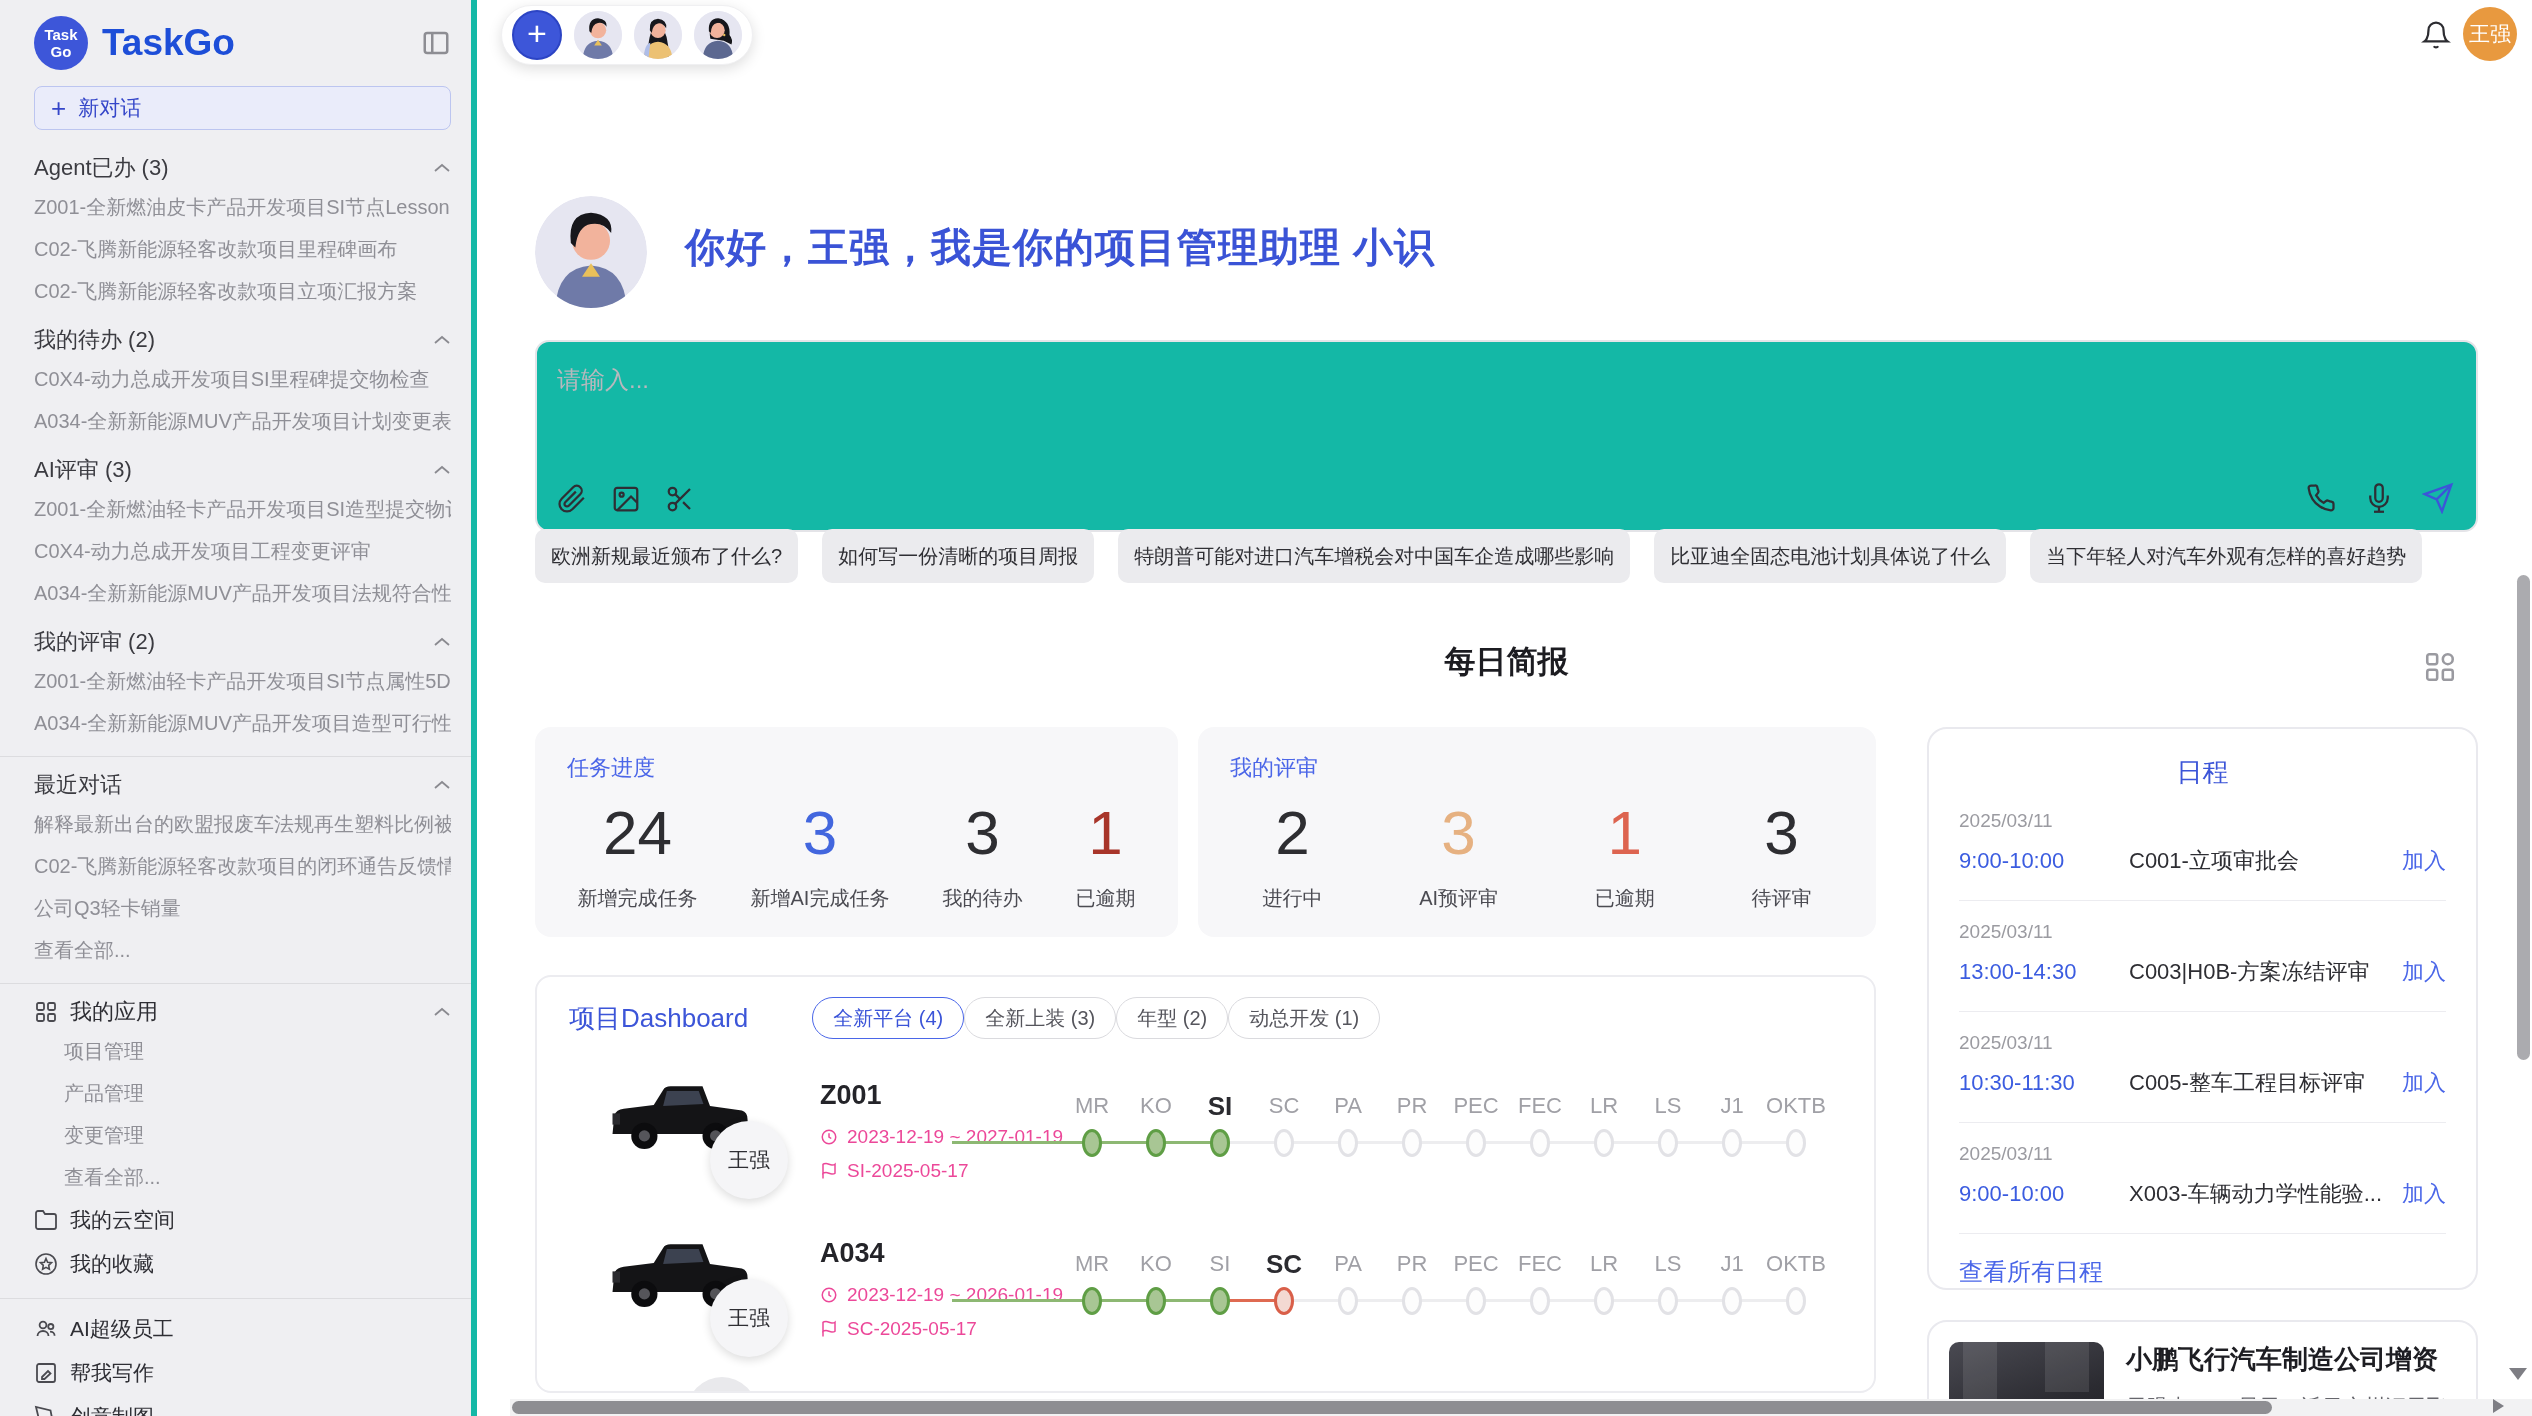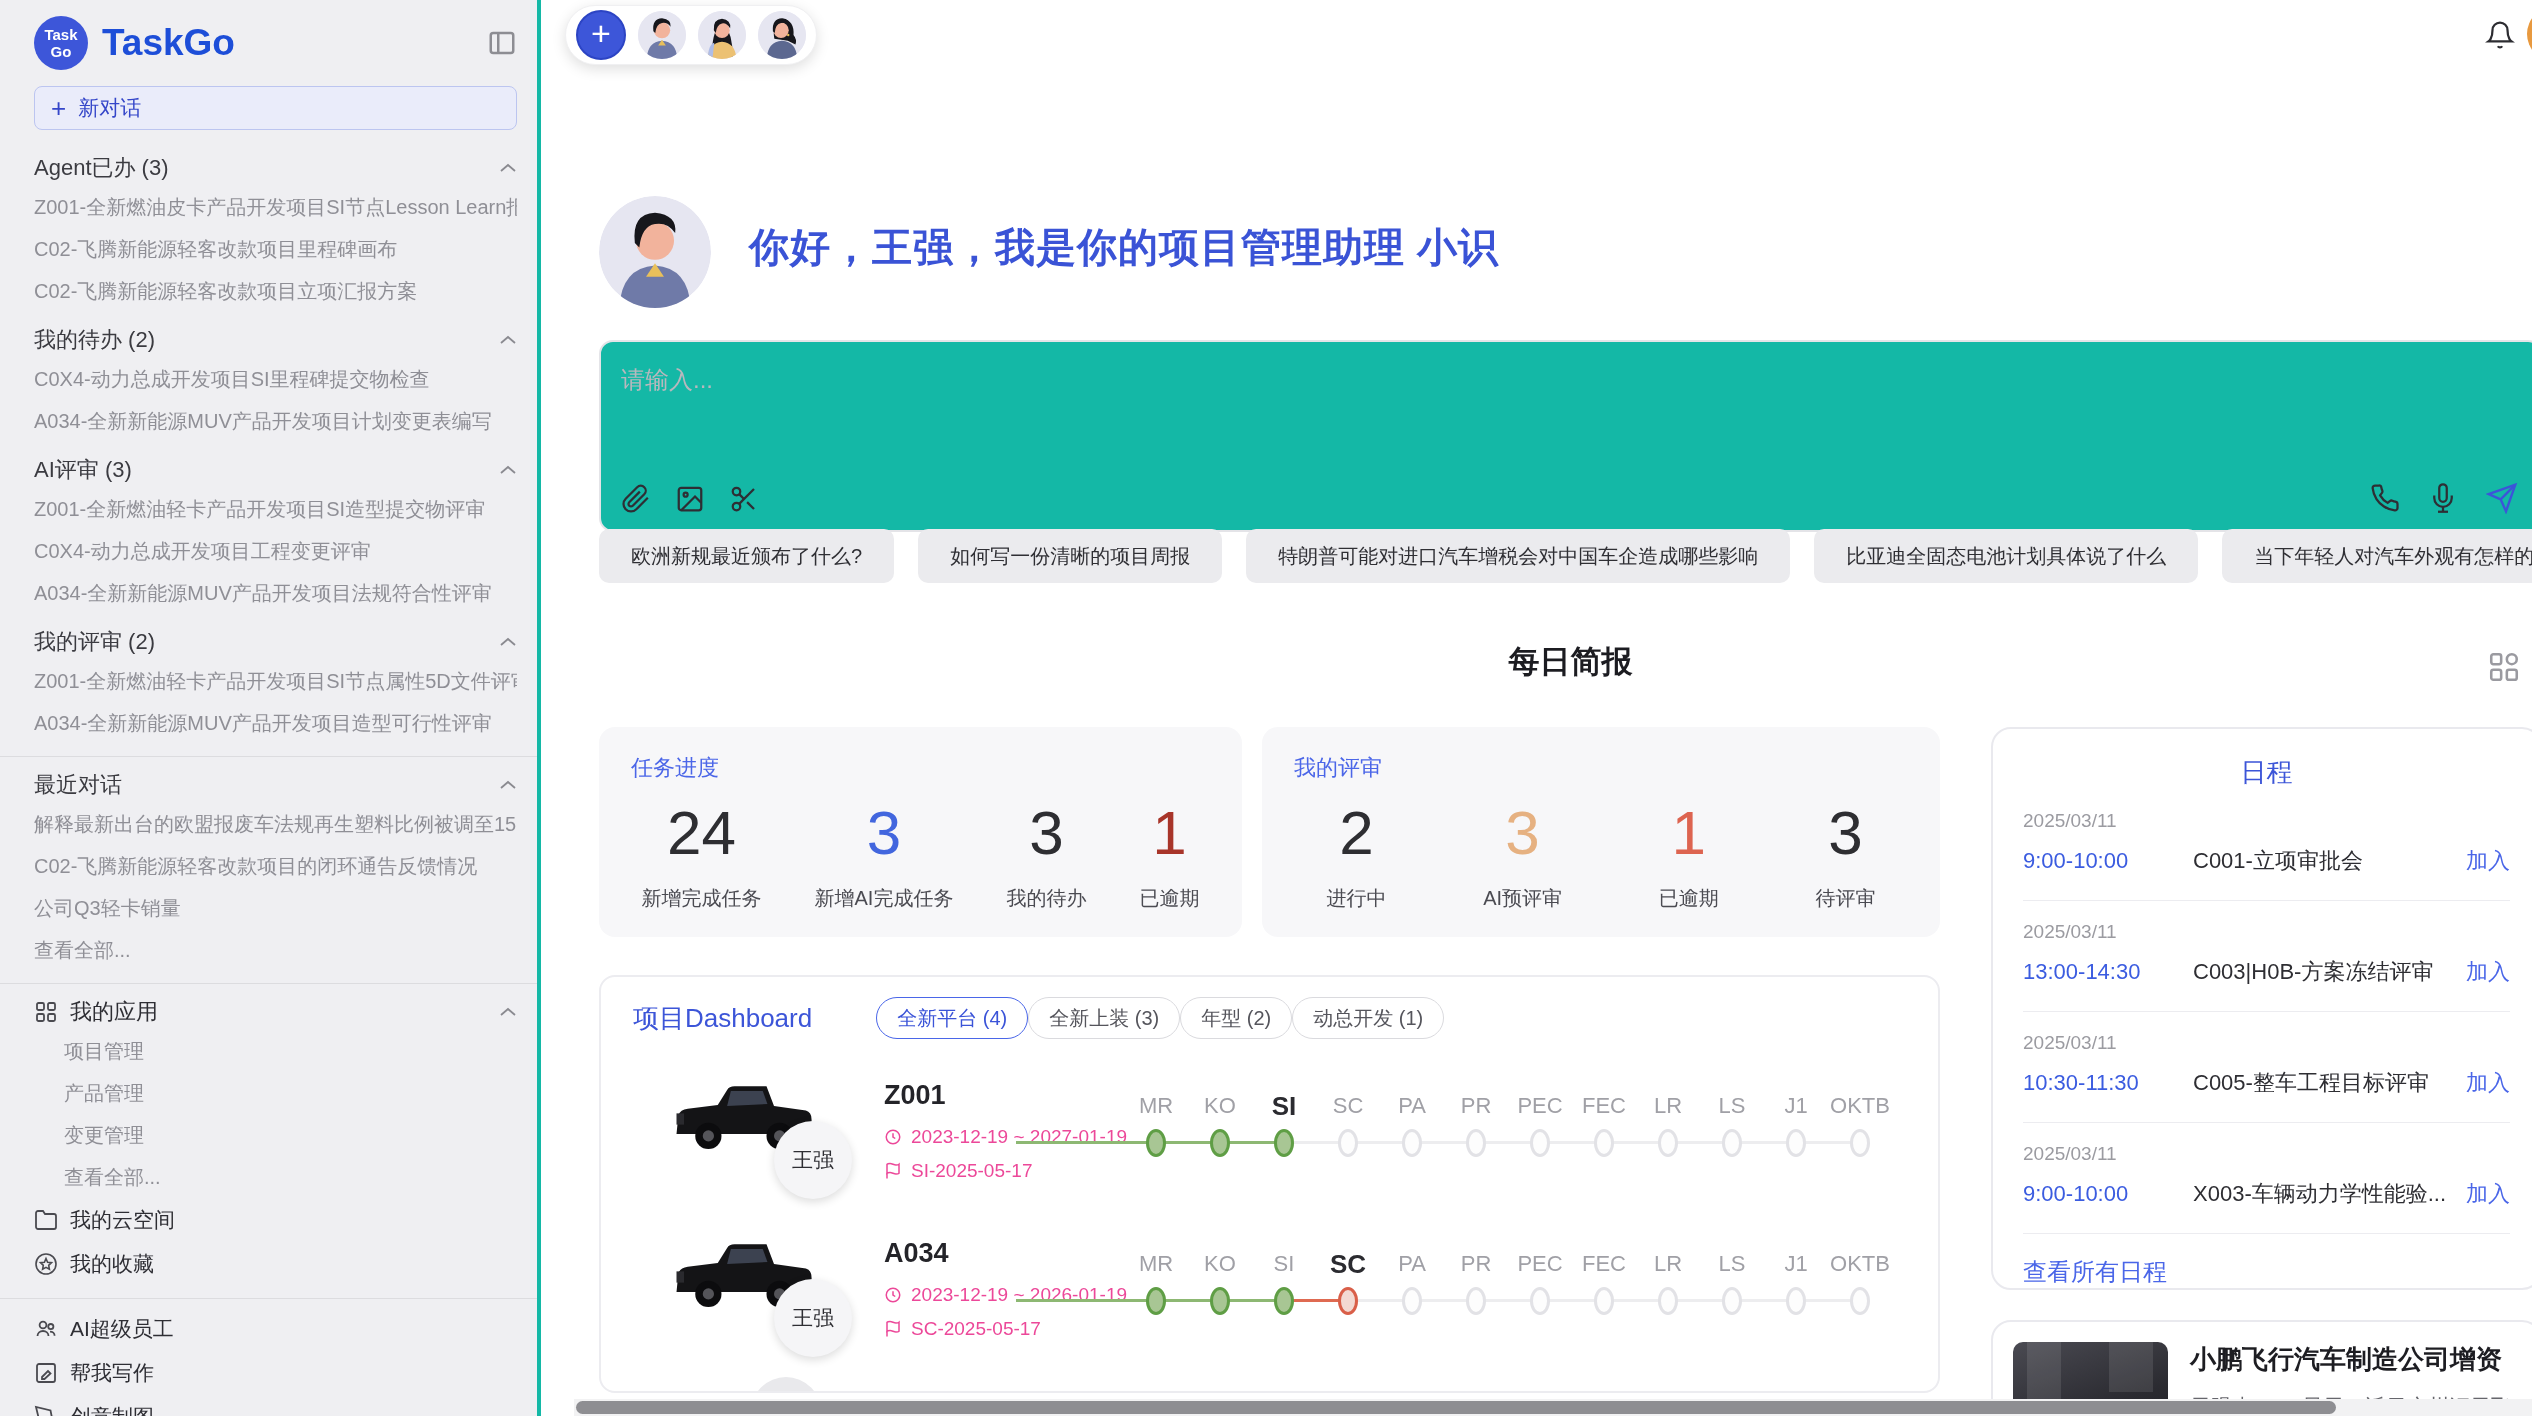--- a/index.html
+++ b/index.html
@@ -1,21 +1,21 @@
 <!DOCTYPE html>
 <html><head>
 <meta charset="utf-8">
 <style>
   * { margin:0; padding:0; box-sizing:border-box; }
   html,body { width:2532px; height:1416px; overflow:hidden; background:#fff;
     font-family:"Liberation Sans","DejaVu Sans",sans-serif; }
   .app { display:flex; width:2532px; height:1416px; }
 
   
-  .sidebar { width:541px; height:100%; background:#efeff2; border-right:4px solid #14b8a6;
+  .sidebar { width:477px; height:100%; background:#efeff2; border-right:6px solid #14b8a6;
     padding:14px 20px 0 34px; position:relative; flex:none; overflow:hidden; }
   .logo-row { display:flex; align-items:center; height:58px; }
   .logo { width:54px; height:54px; border-radius:50%; background:#3D56D9; color:#fff;
     display:flex; flex-direction:column; align-items:center; justify-content:center;
     font-size:15px; font-weight:bold; line-height:17px; flex:none; }
   .app-title { font-size:37px; font-weight:700; color:#1d4ed8; margin-left:14px; }
   .collapse-btn { margin-left:auto; color:#8d8d93; display:flex; }
   .newchat { margin-top:14px; height:44px; border:1.5px solid #bcc5f0; background:#eaecfa;
     border-radius:8px; display:flex; align-items:center; padding:0 16px; gap:12px;
     color:#3546c9; font-size:21px; cursor:pointer; }
@@ -60,21 +60,21 @@
   .field { position:absolute; left:20px; top:16px; width:1400px; height:44px; border:none;
     outline:none; font-size:24px; color:#333; background:transparent;
     font-family:"Liberation Sans","DejaVu Sans",sans-serif; }
   .field::placeholder { color:#b8b8bd; }
   .in-l { position:absolute; left:20px; bottom:16px; display:flex; gap:24px; color:#2e2e34; }
   .in-r { position:absolute; right:22px; bottom:16px; display:flex; gap:28px; align-items:center; color:#2e2e34; }
   .in-l svg, .in-r svg { cursor:pointer; }
 
   .chips { position:absolute; left:58px; top:529px; display:flex; gap:24px; }
   .chip { height:54px; background:#ebebee; border-radius:10px; display:flex; align-items:center;
-    padding:0 32px; font-size:20px; color:#2f2f34; white-space:nowrap; cursor:pointer; }
+    padding:0 16px; font-size:20px; color:#2f2f34; white-space:nowrap; cursor:pointer; }
 
   .brief-title { position:absolute; left:58px; top:641px; width:1943px; text-align:center;
     font-size:31px; font-weight:700; color:#1c1c21; }
   .grid-ico { position:absolute; left:1946px; top:650px; color:#9a9aa0; cursor:pointer; }
 
   .stat-card { position:absolute; top:727px; height:210px; background:#f7f7f9; border-radius:16px; }
   #card1 { left:58px; width:643px; } #card2 { left:721px; width:678px; }
   .sc-title { padding:26px 0 0 32px; font-size:22px; color:#4B66E8; }
   .sc-row { display:flex; justify-content:space-around; margin-top:14px; padding:0 16px; }
   .stat { text-align:center; }

